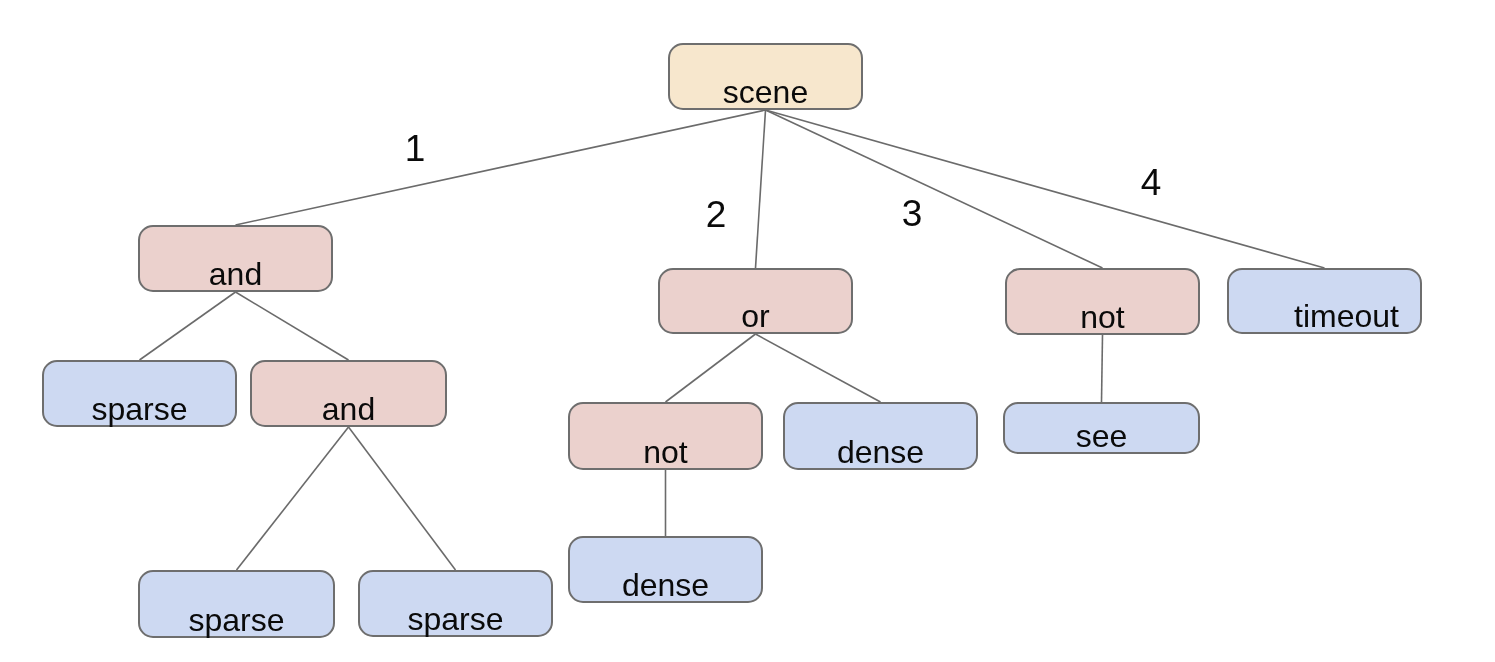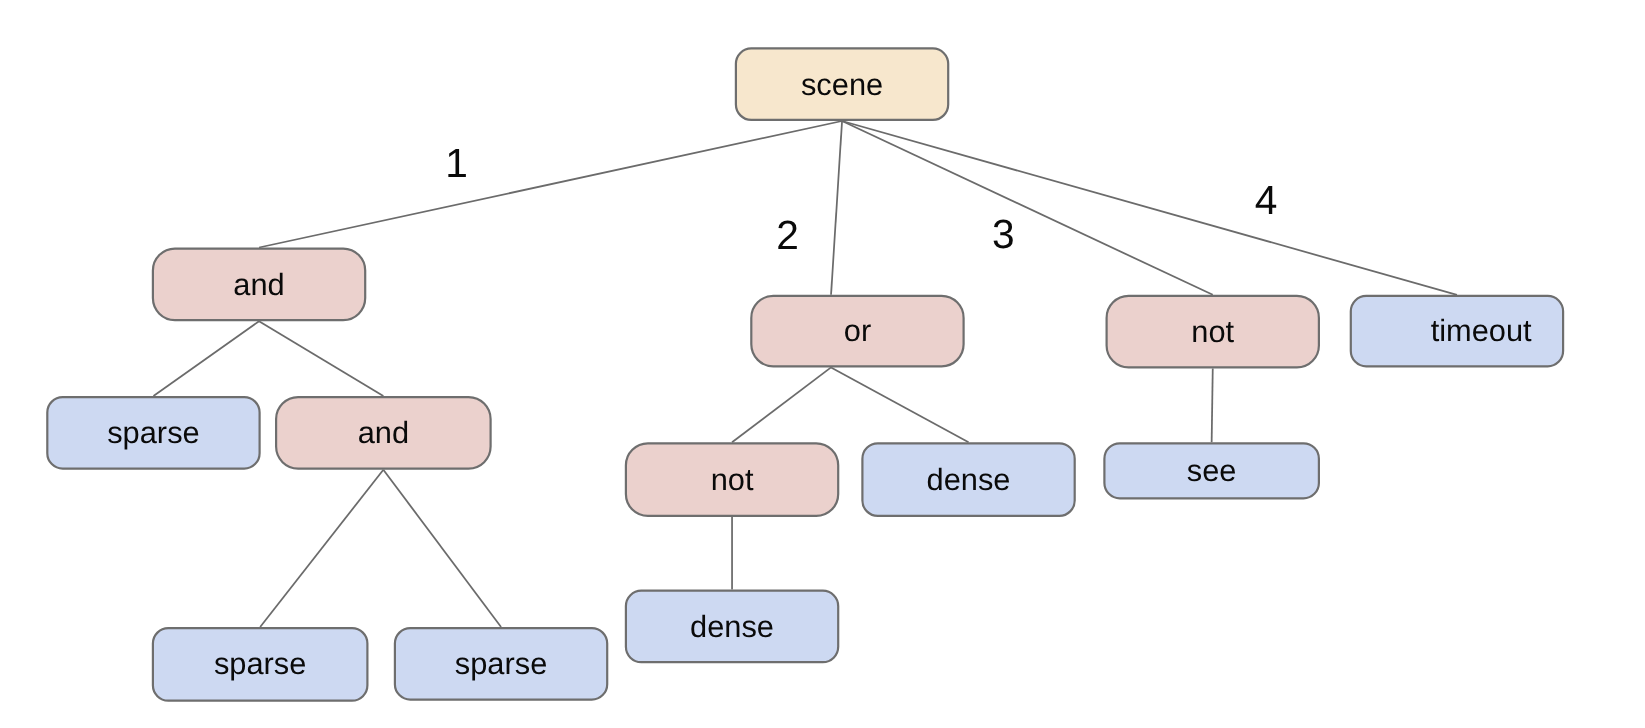--- a/index.html
+++ b/index.html
@@ -21,29 +21,29 @@
     top: 0;
     width: 1495px;
     height: 662px;
   }
   .node {
     position: absolute;
     box-sizing: border-box;
     border: 2px solid var(--node-border, #6e6e6e);
     border-radius: 15px;
     display: flex;
-    align-items: center;
+    align-items: flex-end;
     justify-content: center;
-    font-size: 28px;
+    font-size: 32px;
     color: var(--text, #0a0a0a);
     line-height: 1;
     white-space: nowrap;
   }
   .node.root     { background: var(--root-fill, #f7e7cd); }
-  .node.operator { background: var(--operator-fill, #ebd1cd); border-radius: 21px; }
+  .node.operator { background: var(--operator-fill, #ebd1cd); }
   .node.leaf     { background: var(--leaf-fill, #cdd9f2); }
   .edge-label {
     position: absolute;
     transform: translate(-50%, -50%);
     font-size: 37px;
     color: var(--text, #0a0a0a);
     line-height: 1;
   }
 </style>
 </head>
@@ -64,21 +64,21 @@
       <line x1="1102.5" y1="335" x2="1101.5" y2="402" stroke="#6b6b6b" stroke-width="1.6"></line>
       <line x1="665.5" y1="470" x2="665.5" y2="536" stroke="#6b6b6b" stroke-width="1.6"></line>
     </svg>
   <div id="node-layer">
       <div class="node root" style="left: 668px; top: 43px; width: 195px; height: 67px;">
         <span>scene</span>
       </div>
       <div class="node operator" style="left: 138px; top: 225px; width: 195px; height: 67px;">
         <span>and</span>
       </div>
-      <div class="node operator" style="left: 682px; top: 268px; width: 195px; height: 66px;">
+      <div class="node operator" style="left: 658px; top: 268px; width: 195px; height: 66px;">
         <span>or</span>
       </div>
       <div class="node operator" style="left: 1005px; top: 268px; width: 195px; height: 67px;">
         <span>not</span>
       </div>
       <div class="node leaf" style="left: 1227px; top: 268px; width: 195px; height: 66px; padding-left: 44px;">
         <span>timeout</span>
       </div>
       <div class="node leaf" style="left: 42px; top: 360px; width: 195px; height: 67px;">
         <span>sparse</span>

